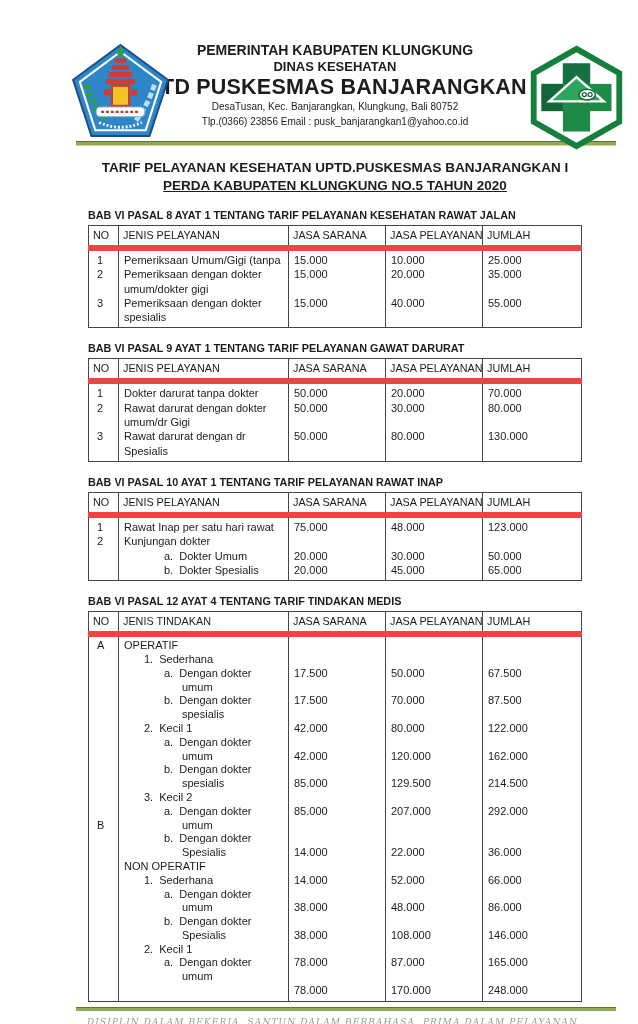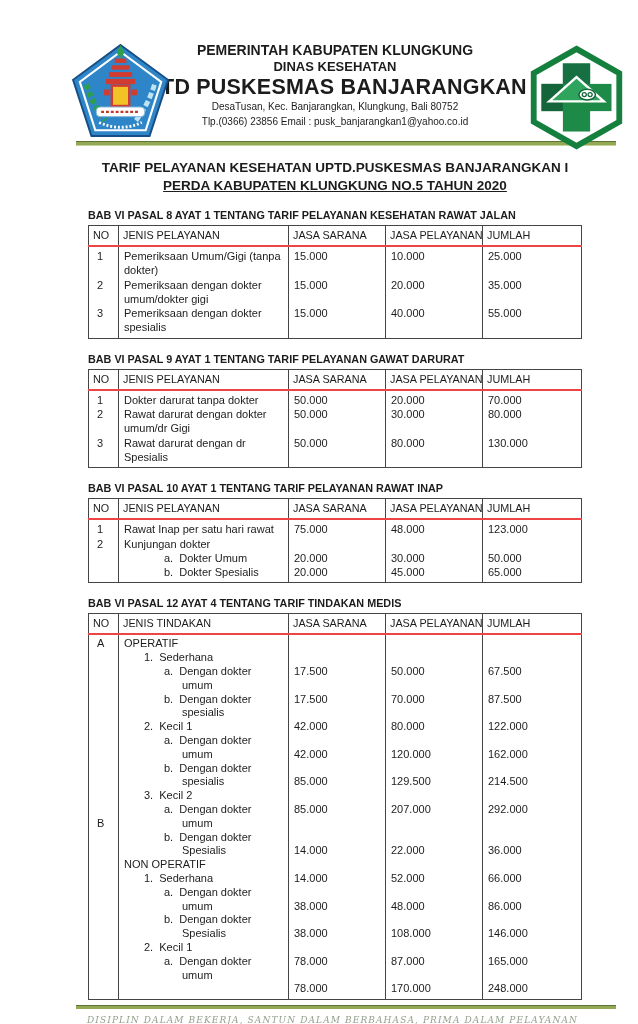--- a/index.html
+++ b/index.html
@@ -57,21 +57,21 @@
     vertical-align: top;
     text-align: left;
     font-weight: normal;
     padding: 0 4px;
     overflow: hidden;
   }
   .tariff-table th {
     font-size: 10.8px;
     line-height: 16px;
     padding: 1px 4px 2px 4px;
-    border-bottom: 2px solid #ef4444;
+    border-bottom: 6px solid #ef4444;
     white-space: nowrap;
   }
   .tariff-table th + th, .tariff-table td + td { border-left: 1px solid #454545; }
   .tariff-table td { line-height: 14.3px; }
   .sections table.tariff-table:last-of-type td { line-height: 13.8px; }
   .tariff-table tbody tr:first-child td { padding-top: 2px; }
   .tariff-table tbody tr:last-child td { padding-bottom: 3px; }
   td.c-no { padding-left: 8px; }
   td.c-desc { white-space: pre-wrap; }
   td.c-desc.i0 { padding-left: 5px; }
@@ -165,27 +165,20 @@
         </thead>
         <tbody>
           <tr>
             <td class="c-no">1</td>
             <td class="c-desc i0">Pemeriksaan Umum/Gigi (tanpa</td>
             <td class="c-val">15.000</td>
             <td class="c-val">10.000</td>
             <td class="c-val">25.000</td>
           </tr>
           <tr>
-            <td class="c-no"></td>
-            <td class="c-desc i0">dokter)</td>
-            <td class="c-val"></td>
-            <td class="c-val"></td>
-            <td class="c-val"></td>
-          </tr>
-          <tr>
             <td class="c-no">2</td>
             <td class="c-desc i0">Pemeriksaan dengan dokter</td>
             <td class="c-val">15.000</td>
             <td class="c-val">20.000</td>
             <td class="c-val">35.000</td>
           </tr>
           <tr>
             <td class="c-no"></td>
             <td class="c-desc i0">umum/dokter gigi</td>
             <td class="c-val"></td>

